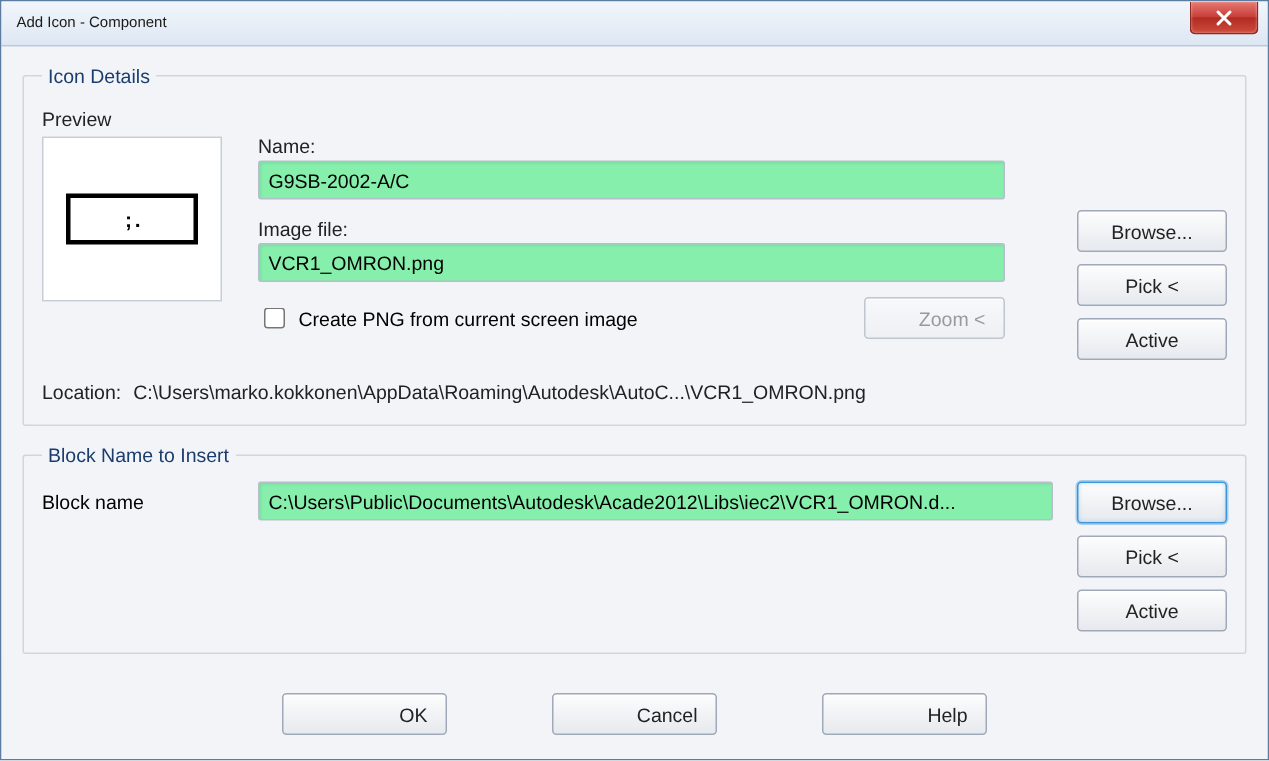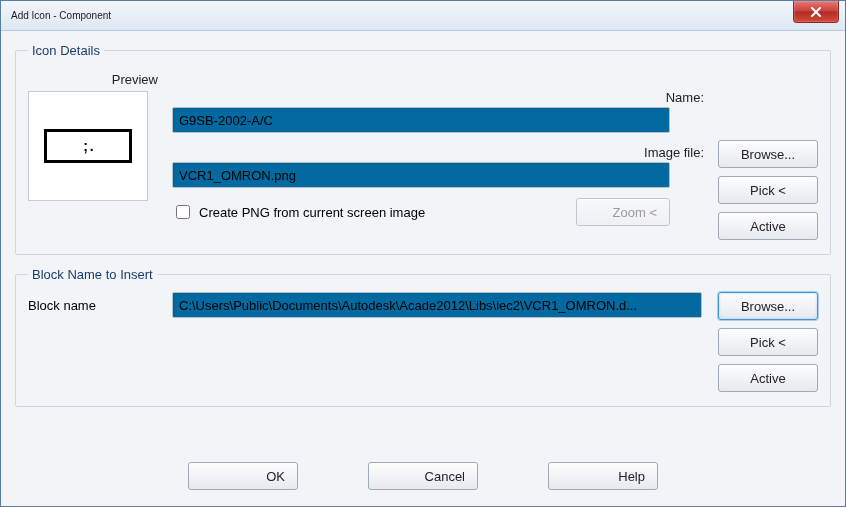--- a/index.html
+++ b/index.html
@@ -102,33 +102,32 @@
     align-items: center;
     justify-content: center;
     font-weight: bold;
     font-size: 14px;
     letter-spacing: -1px;
   }
   .label {
     color: #222;
     margin-top: 4px;
     margin-bottom: 2px;
-    text-align: right;
   }
 
   .row {
     display: flex;
     align-items: center;
     gap: 10px;
   }
 
   input.text {
     height: 26px;
     border: 1px solid #b5bfcc;
-    background: #0369a1;
+    background: #86efac;
     padding: 2px 6px;
     border-radius: 2px;
     box-shadow: inset 1px 1px 2px rgba(0,0,0,0.08);
     font-size: 13px;
   }
   .name-input { width: 498px; }
   .image-input { width: 498px; }
   .block-input { width: 530px; }
 
   .buttons-col {
@@ -250,20 +249,24 @@
           </div>
 
           <div class="buttons-col" style="margin-top:54px;">
             <button class="btn">Browse...</button>
             <button class="btn">Pick &lt;</button>
             <button class="btn">Active</button>
           </div>
         </div>
       </div>
 
+      <div class="location-line">
+        <span>Location:</span>
+        <span>C:\Users\marko.kokkonen\AppData\Roaming\Autodesk\AutoC...\VCR1_OMRON.png</span>
+      </div>
     </fieldset>
 
     <fieldset class="group">
       <legend>Block Name to Insert</legend>
 
       <div class="block-body">
         <div class="block-label-col">Block name</div>
         <div style="flex:1;">
           <input class="text block-input" type="text" value="C:\Users\Public\Documents\Autodesk\Acade2012\Libs\iec2\VCR1_OMRON.d..." style="">
         </div>

